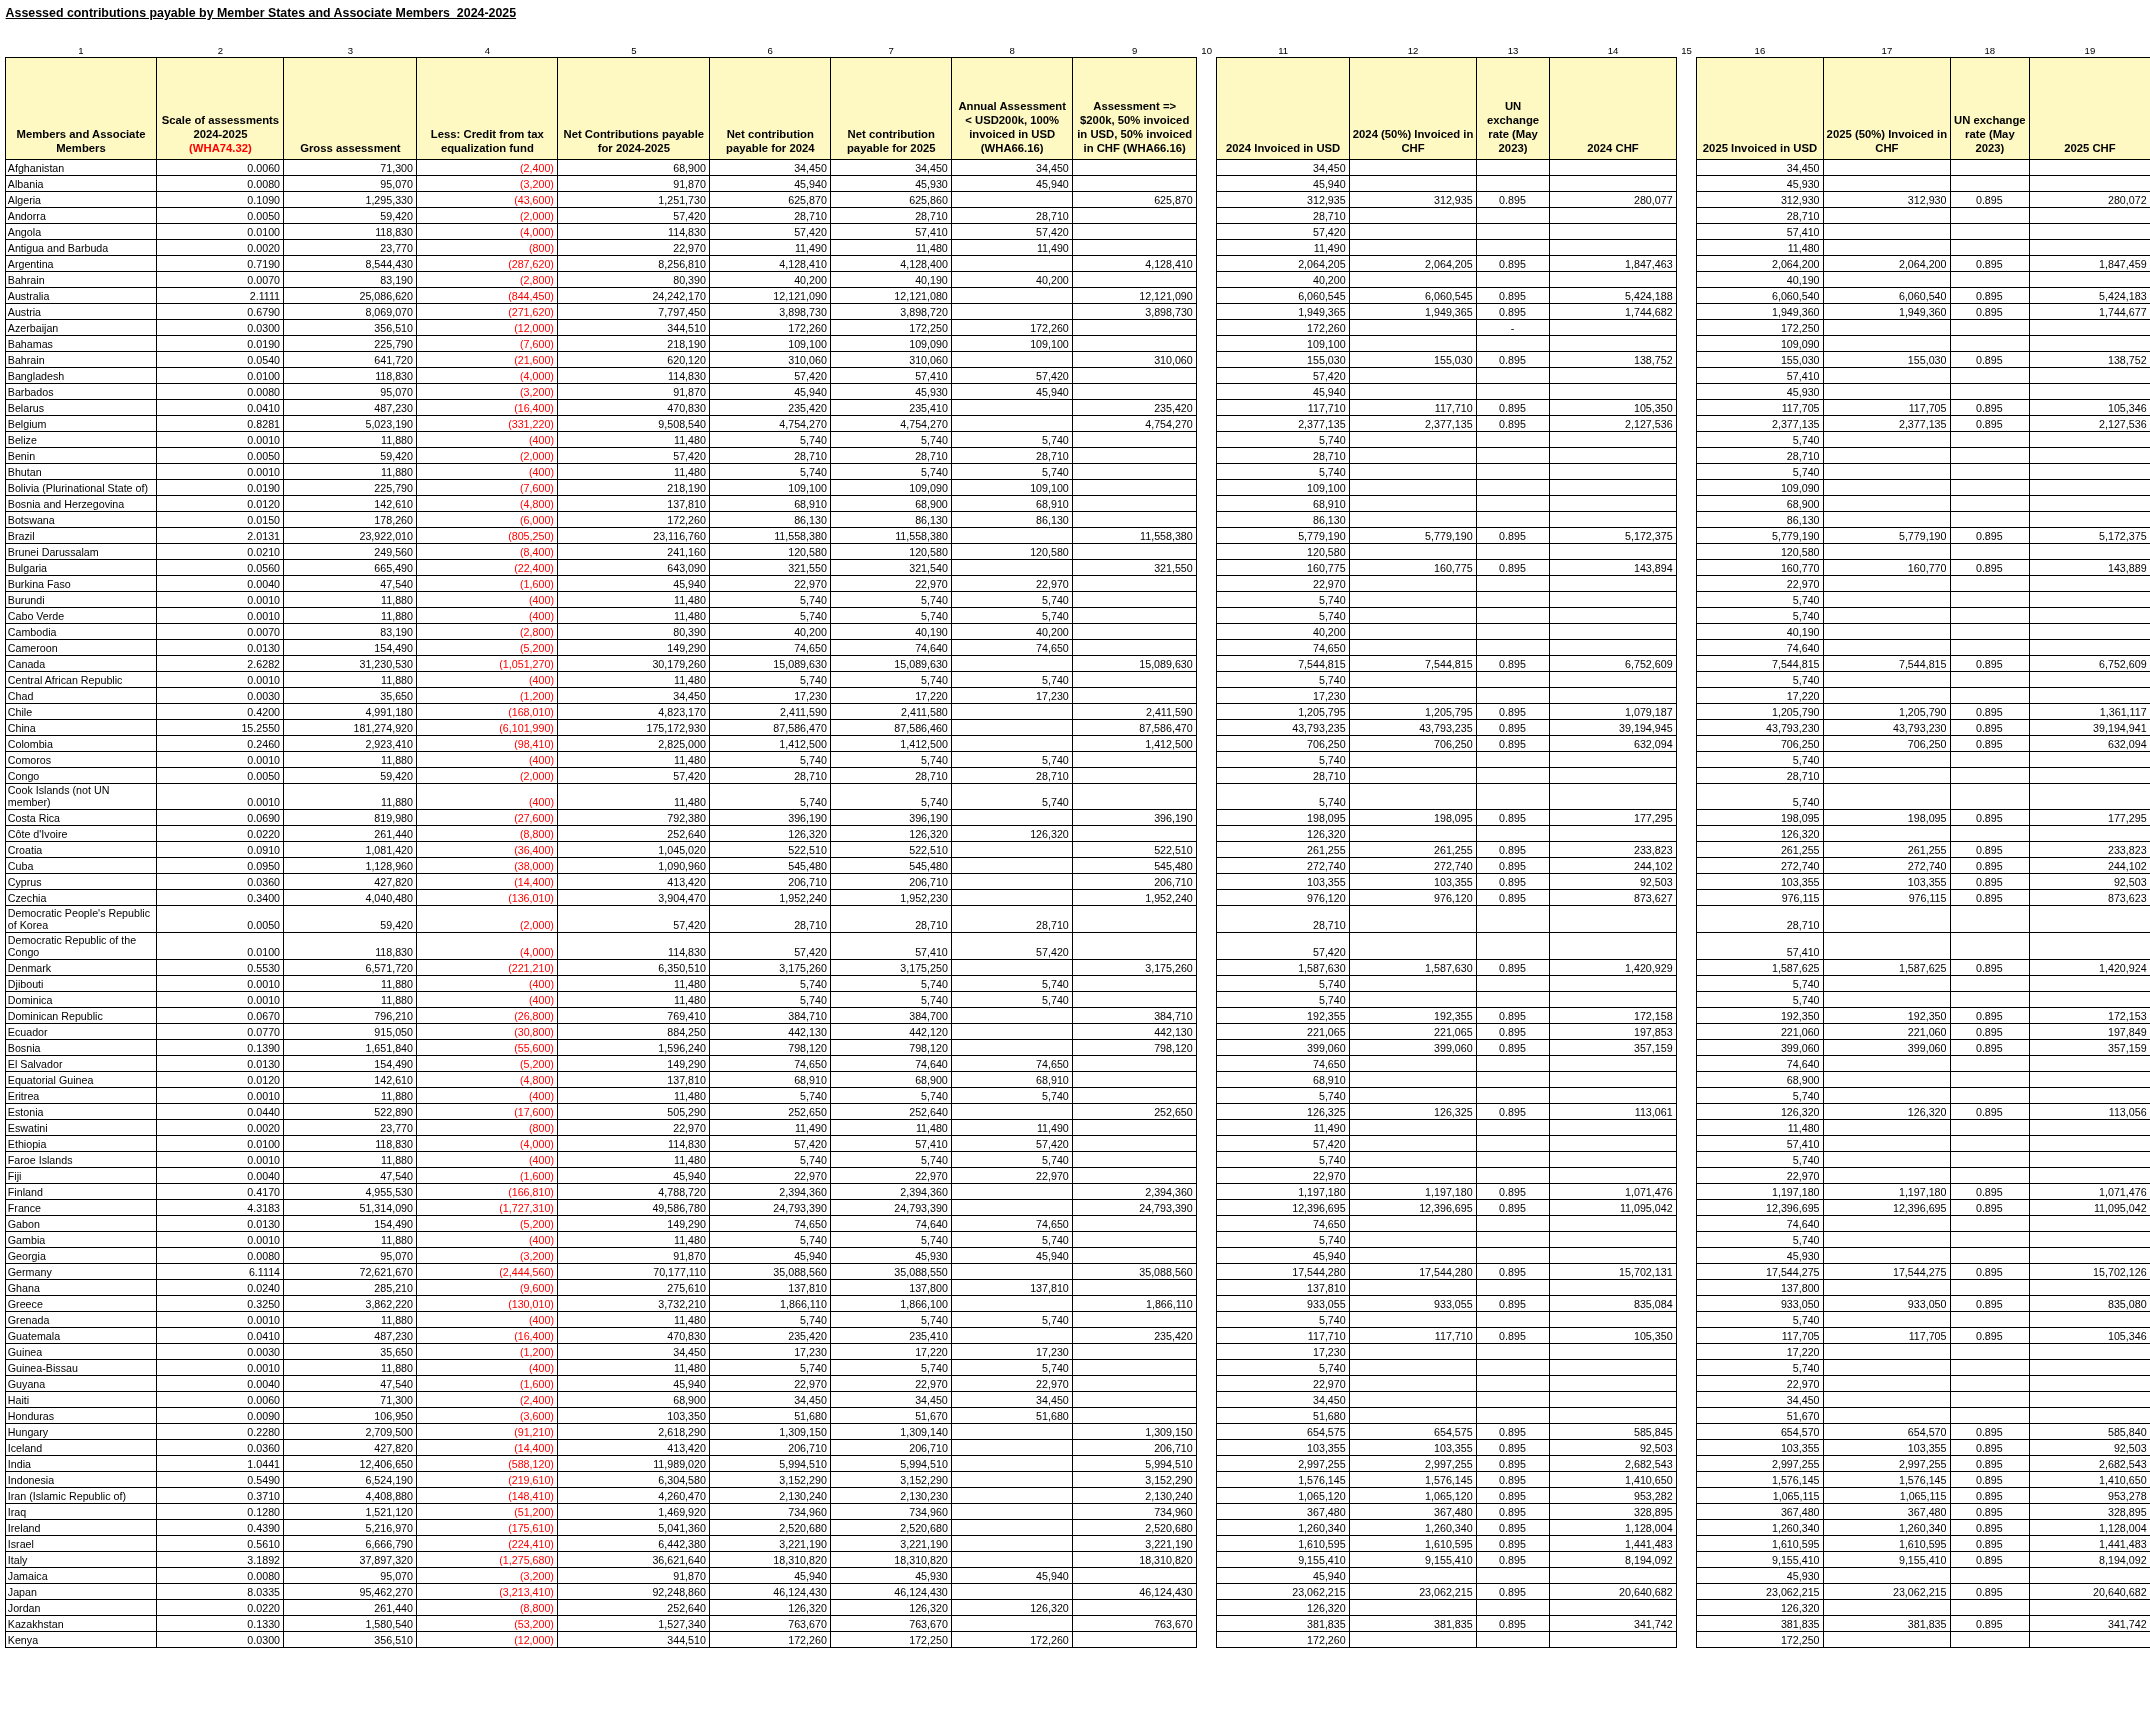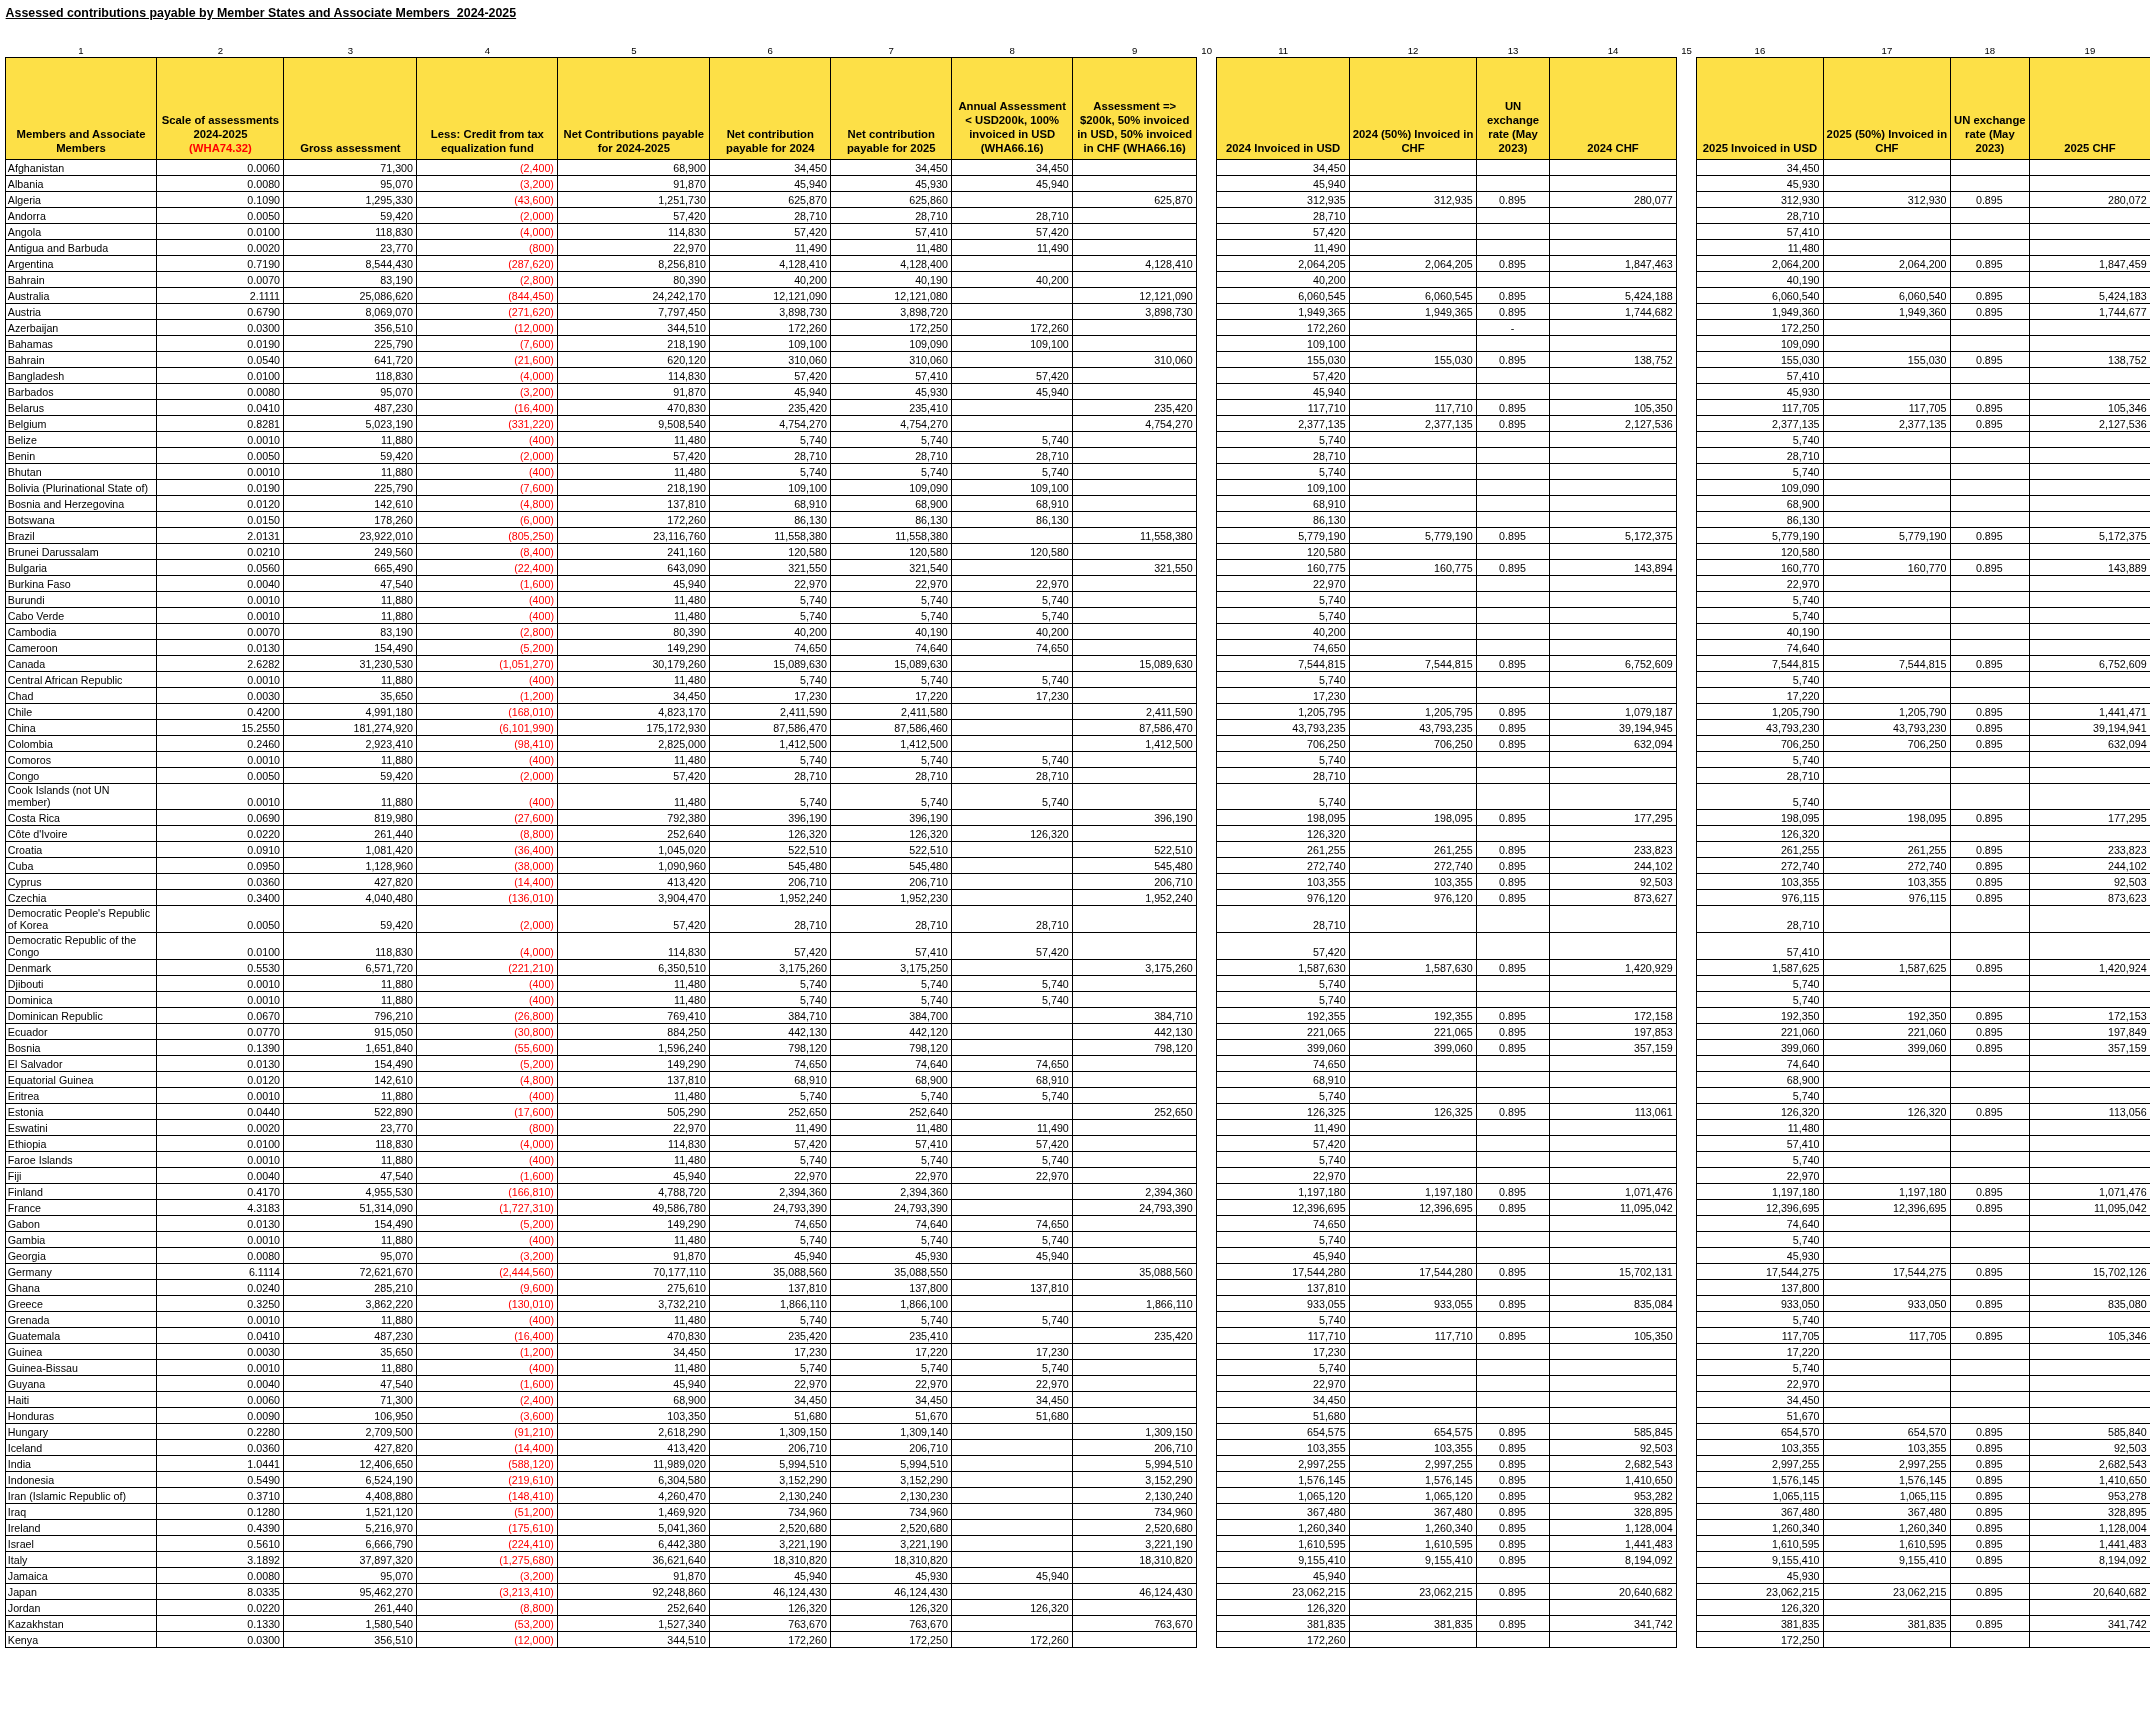--- a/index.html
+++ b/index.html
@@ -1,21 +1,21 @@
 <!DOCTYPE html>
 <html style="font-size:9px"><head>
 <meta charset="utf-8">
 <style>
   html,body{margin:0;padding:0;background:#ffffff;}
   body{width:2151px;height:1725px;overflow:hidden;font-family:"Liberation Sans",sans-serif;color:#000;}
   .title{margin:5.6px 0 0 5.6px;font-size:12.4px;font-weight:bold;text-decoration:underline;white-space:pre;}
   table{border-collapse:collapse;table-layout:fixed;margin:24px 0 0 4.5px;}
   td,th{overflow:hidden;}
   tr.colnums td{border:none;background:#fff;font-size:9.6px;text-align:center;height:13.5px;font-weight:normal;padding:0;}
-  tr.hdr th{border:1.1px solid #000;background:#fde047;font-size:11.3px;font-weight:bold;text-align:center;vertical-align:bottom;padding:2.3px 2.3px 3.4px 2.3px;line-height:1.25;height:95px;}
+  tr.hdr th{border:1.1px solid #000;background:#fef9c3;font-size:11.3px;font-weight:bold;text-align:center;vertical-align:bottom;padding:2.3px 2.3px 3.4px 2.3px;line-height:1.25;height:95px;}
   tr.hdr th.spacer{border:none;background:#fff;}
   tbody td{border:1.1px solid #000;font-size:10.7px;vertical-align:bottom;padding:0.6px 3.4px 1.1px 2.3px;line-height:1.12;white-space:nowrap;}
   tbody tr{height:16px;}
   tbody td.c0{text-align:left;white-space:normal;}
   tbody td.num{text-align:right;}
   tbody td.rate{text-align:center;}
   tbody td.credit{color:#FF0000;text-align:right;}
   tbody td.spacer{border-top:none;border-bottom:none;background:#fff;}
   .red{color:#FF0000;}
   .hwrap{display:block;}
@@ -857,21 +857,21 @@
         <td class="num">2,411,590</td>
         <td class="spacer"></td>
         <td class="num">1,205,795</td>
         <td class="num">1,205,795</td>
         <td class="rate">0.895</td>
         <td class="num">1,079,187</td>
         <td class="spacer"></td>
         <td class="num">1,205,790</td>
         <td class="num">1,205,790</td>
         <td class="rate">0.895</td>
-        <td class="num">1,441,471</td>
+        <td class="num">1,361,117</td>
       </tr>
       <tr>
         <td class="c0">China</td>
         <td class="num">15.2550</td>
         <td class="num">181,274,920</td>
         <td class="credit">(6,101,990)</td>
         <td class="num">175,172,930</td>
         <td class="num">87,586,470</td>
         <td class="num">87,586,460</td>
         <td class="num"></td>

